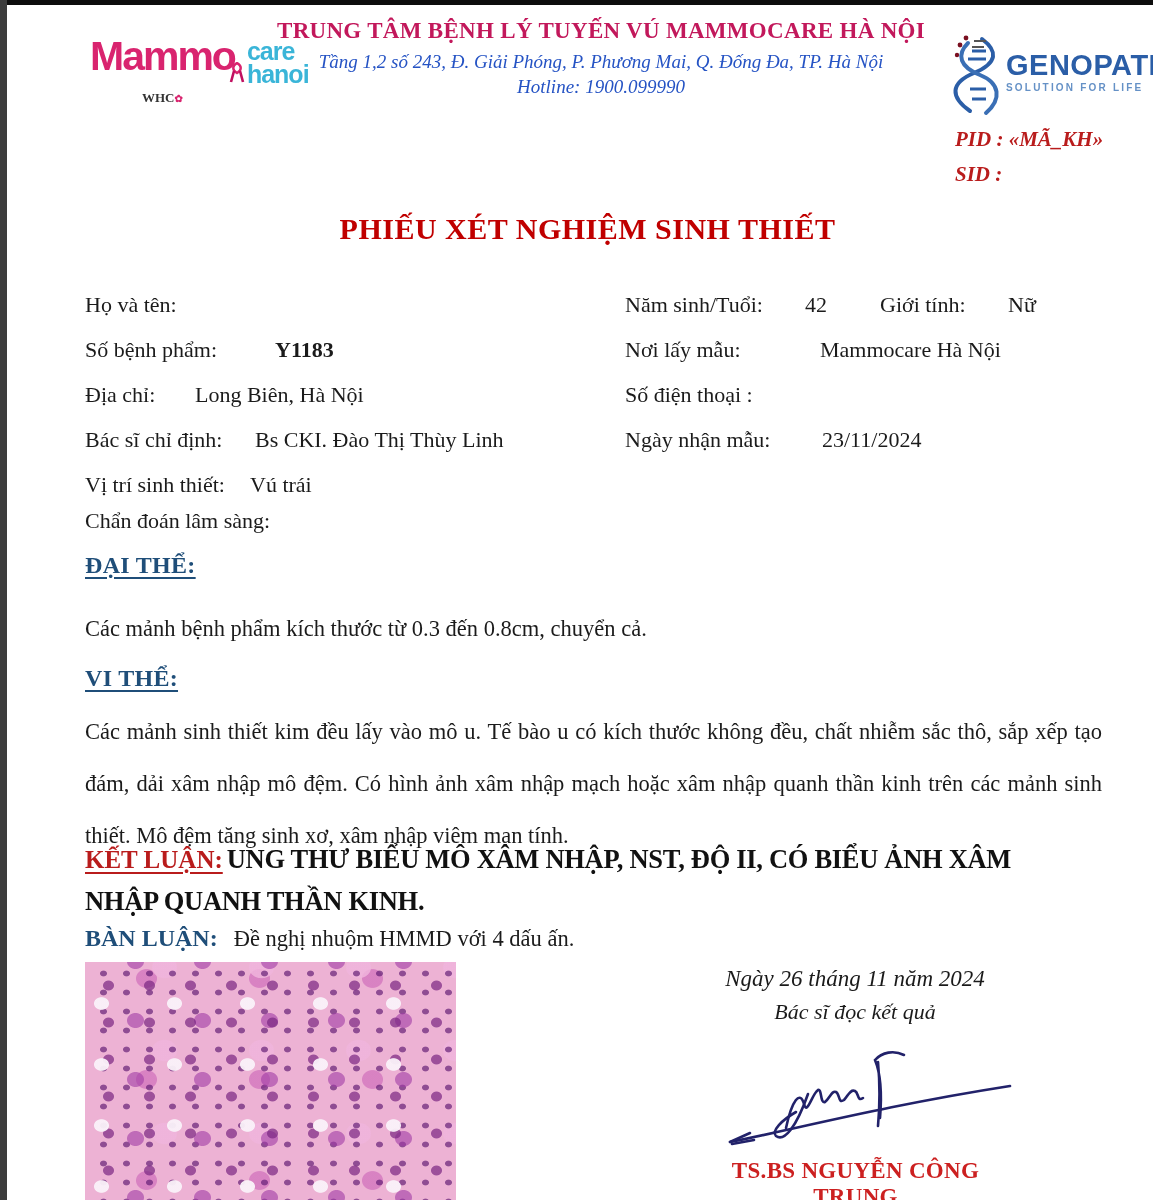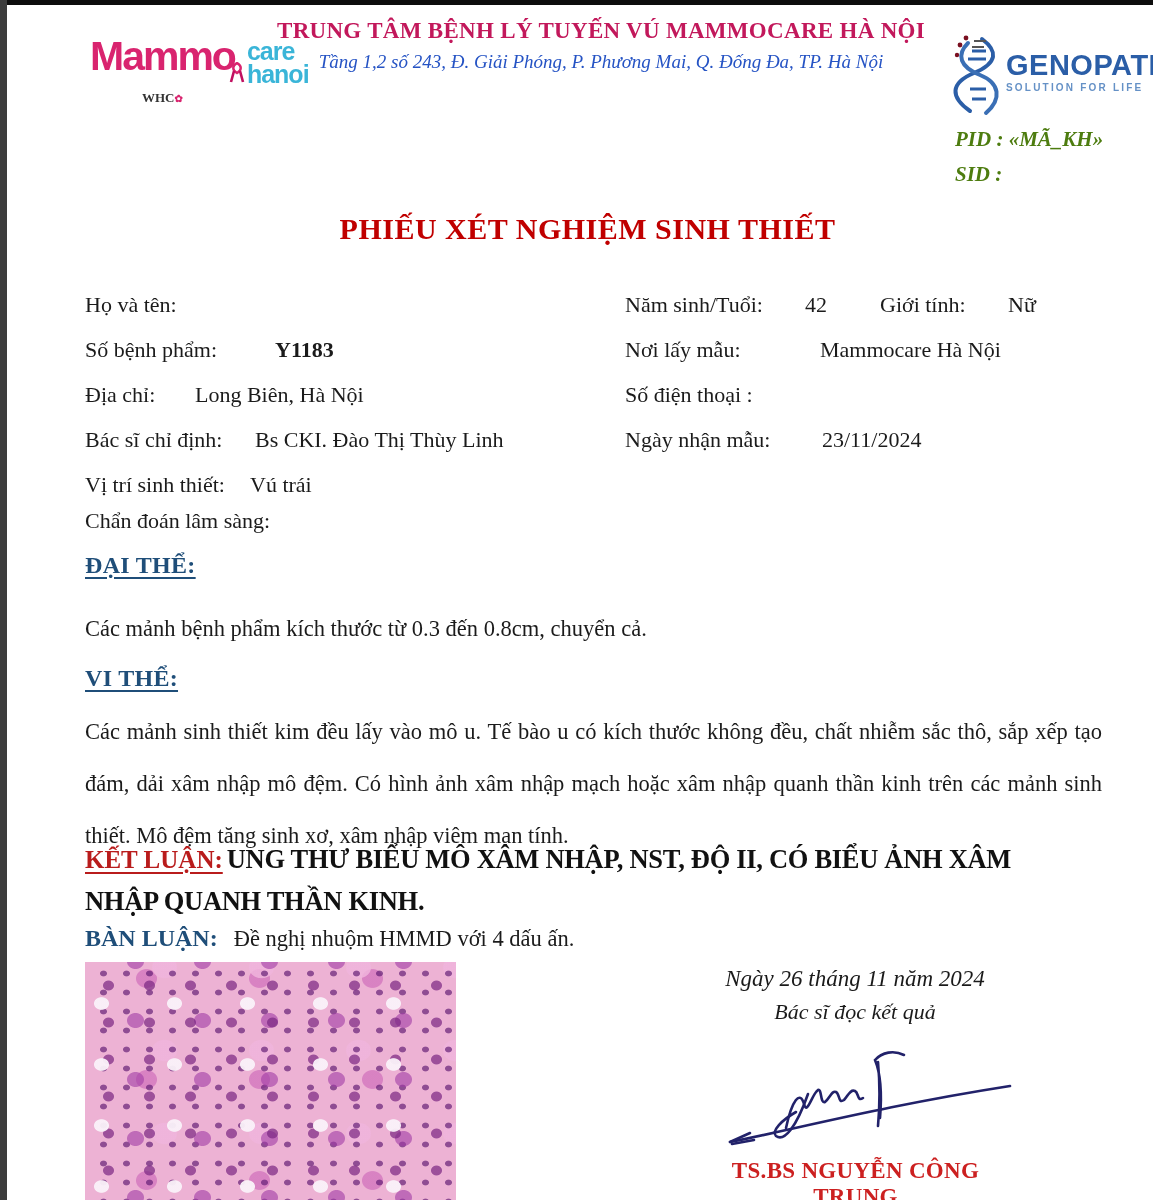--- a/index.html
+++ b/index.html
@@ -25,21 +25,21 @@
   .hdr-center { position:absolute; left:248px; top:18px; width:706px; text-align:center; }
   .hdr-title { color:#c2185b; font-weight:bold; font-size:23px; letter-spacing:0.3px; }
   .hdr-addr  { color:#2553c4; font-style:italic; font-size:19px; margin-top:7px; }
   .hdr-hot   { color:#2553c4; font-style:italic; font-size:19px; margin-top:3px; }
 
   .genopath { position:absolute; left:952px; top:33px; display:flex; align-items:flex-start; }
   .geno-text { margin-left:4px; margin-top:18px; font-family:"Liberation Sans", sans-serif; }
   .geno-name { font-size:29px; font-weight:bold; color:#2b5ea7; letter-spacing:0.5px; line-height:1; }
   .geno-tag  { font-size:10px; color:#6591c6; letter-spacing:2.2px; margin-top:2px; font-weight:bold; }
 
-  .ids { position:absolute; left:955px; top:122px; color:#4d7c0f; font-weight:bold; font-style:italic; font-size:21px; line-height:1.65; }
+  .ids { position:absolute; left:955px; top:122px; color:#b91c1c; font-weight:bold; font-style:italic; font-size:21px; line-height:1.65; }
 
   .report-title { position:absolute; left:0; top:212px; width:1175px; text-align:center;
     color:#c00000; font-size:30px; font-weight:bold; letter-spacing:0.5px; }
 
   
   .info-row { position:absolute; font-size:22px; height:30px; white-space:nowrap; }
   .info-row .val { position:absolute; top:0; }
   .bold-val { font-weight:bold; }
 
   
@@ -99,20 +99,21 @@
         <span class="care-word">care</span>
         <span class="hanoi-word">hanoi</span>
       </span>
     </div>
     <div class="whc-mark"><span>WHC</span><span class="whc-flower">✿</span></div>
   </div>
 
   <div class="hdr-center">
     <div class="hdr-title">TRUNG TÂM BỆNH LÝ TUYẾN VÚ MAMMOCARE HÀ NỘI</div>
     <div class="hdr-addr">Tầng 1,2 số 243, Đ. Giải Phóng, P. Phương Mai, Q. Đống Đa, TP. Hà Nội</div>
+    <div class="hdr-hot">Hotline: 1900.099990</div>
   </div>
 
   <div class="genopath">
     <span>
       <svg width="50" height="86" viewBox="0 0 50 86">
         <path d="M30 6 C46 18 46 30 22 40 C-2 50 -2 64 18 78" fill="none" stroke="#2b5ea7" stroke-width="4" stroke-linecap="round"></path>
         <path d="M16 10 C4 22 8 34 28 42 C48 50 50 66 34 80" fill="none" stroke="#3a6fb5" stroke-width="4" stroke-linecap="round"></path>
         <path d="M20 18 h14 M16 26 h18 M18 56 h16 M20 66 h14" stroke="#2b5ea7" stroke-width="3"></path>
         <circle cx="8" cy="12" r="2.4" fill="#7a1020"></circle>
         <circle cx="14" cy="5" r="2.4" fill="#7a1020"></circle>

